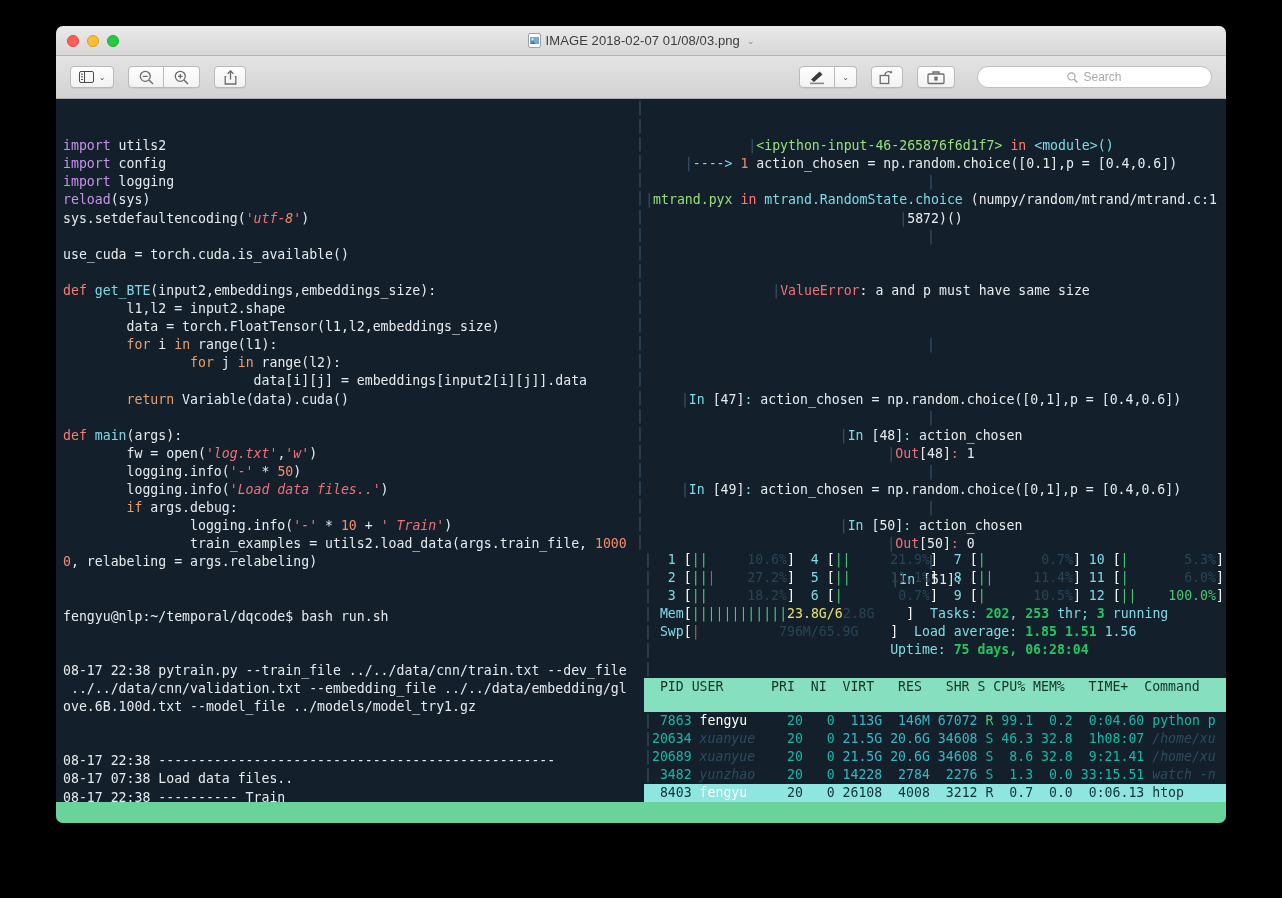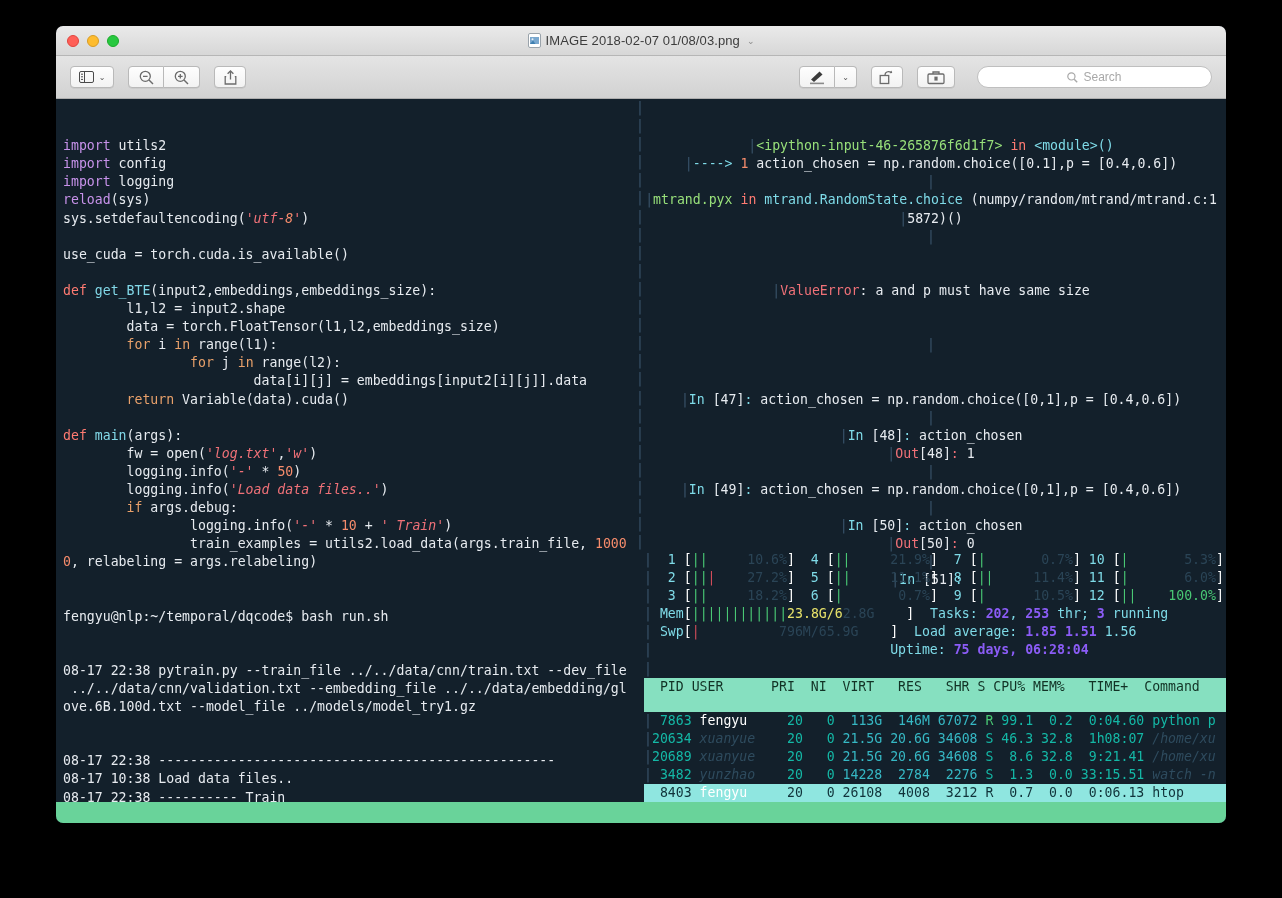--- a/index.html
+++ b/index.html
@@ -115,21 +115,21 @@
   .htop { position: absolute; left: 588px; top: 0; width: 582px; }
   .htop-line { white-space: pre; height: 18.1px; }
   .cpu-lbl { color: #7fdbe8; }
   .brk { color: #ffffff; }
   .bar-g { color: #49c774; }
   .bar-r { color: #d04c5a; }
   .pct-dim { color: #2a4456; }
   .pct-on { color: #49c774; }
   .mem-val { color: #e8e36a; }
   .meta-lbl { color: #7fdbe8; }
-  .meta-val { color: #8b5cf6; font-weight: bold; }
+  .meta-val { color: #22c55e; font-weight: bold; }
 
   .th {
     background: #86e0c0; color: #123225; white-space: pre; height: 34px;
   }
   .prow { white-space: pre; height: 18.1px; }
   .prow.sel { background: #8fe6e0; color: #10333a; }
   .c-user { color: #ffffff; }
   .c-userdim { color: #2e4b5e; font-style: italic; }
   .c-num { color: #36b8c4; }
   .c-white { color: #14b8a6; }
@@ -249,21 +249,21 @@
         <span>Search</span>
       </div>
     </div>
 
     <div class="term">
 
       <div class="pane pane-left">
         <div id="left-code"><div class="rowline"><span class="kw">import</span> utils2</div><div class="rowline"><span class="kw">import</span> config</div><div class="rowline"><span class="kw">import</span> logging</div><div class="rowline"><span class="kw">reload</span>(sys)</div><div class="rowline">sys.setdefaultencoding(<span class="str">'utf-<span class="num">8</span>'</span>)</div><div class="rowline">&nbsp;</div><div class="rowline">use_cuda = torch.cuda.is_available()</div><div class="rowline">&nbsp;</div><div class="rowline"><span class="kw2">def</span> <span class="fn">get_BTE</span>(input2,embeddings,embeddings_size):</div><div class="rowline">        l1,l2 = input2.shape</div><div class="rowline">        data = torch.FloatTensor(l1,l2,embeddings_size)</div><div class="rowline">        <span class="ctrl">for</span> i <span class="ctrl">in</span> range(l1):</div><div class="rowline">                <span class="ctrl">for</span> j <span class="ctrl">in</span> range(l2):</div><div class="rowline">                        data[i][j] = embeddings[input2[i][j]].data</div><div class="rowline">        <span class="ctrl">return</span> Variable(data).cuda()</div><div class="rowline">&nbsp;</div><div class="rowline"><span class="kw2">def</span> <span class="fn">main</span>(args):</div><div class="rowline">        fw = open(<span class="str">'log.txt'</span>,<span class="str">'w'</span>)</div><div class="rowline">        logging.info(<span class="str">'-'</span> * <span class="num">50</span>)</div><div class="rowline">        logging.info(<span class="str">'Load data files..'</span>)</div><div class="rowline">        <span class="ctrl">if</span> args.debug:</div><div class="rowline">                logging.info(<span class="str">'-'</span> * <span class="num">10</span> + <span class="str">' Train'</span>)</div><div class="rowline">                train_examples = utils2.load_data(args.train_file, <span class="num">1000</span></div><div class="rowline"><span class="num">0</span>, relabeling = args.relabeling)</div></div>
         <div class="rowline"><span class="plain">fengyu@nlp:~/temporal/dqcode$ bash run.sh</span></div>
         <div id="left-cmd"><div class="rowline"><span class="plain">08-17 22:38 pytrain.py --train_file ../../data/cnn/train.txt --dev_file</span></div><div class="rowline"><span class="plain"> ../../data/cnn/validation.txt --embedding_file ../../data/embedding/gl</span></div><div class="rowline"><span class="plain">ove.6B.100d.txt --model_file ../models/model_try1.gz</span></div></div>
-        <div id="left-log"><div class="rowline"><span class="plain">08-17 22:38 --------------------------------------------------</span></div><div class="rowline"><span class="plain">08-17 10:38 Load data files..</span></div><div class="rowline"><span class="plain">08-17 22:38 ---------- Train</span></div><div class="rowline"><span class="plain">08-17 22:38 12</span></div></div>
+        <div id="left-log"><div class="rowline"><span class="plain">08-17 22:38 --------------------------------------------------</span></div><div class="rowline"><span class="plain">08-17 07:38 Load data files..</span></div><div class="rowline"><span class="plain">08-17 22:38 ---------- Train</span></div><div class="rowline"><span class="plain">08-17 22:38 12</span></div></div>
         
       </div>
 
       <div class="pane-div">
           <div id="divcol">
             <div class="rowline">|</div>
             <div class="rowline">|</div>
             <div class="rowline">|</div>
             <div class="rowline">|</div>
             <div class="rowline">|</div>

